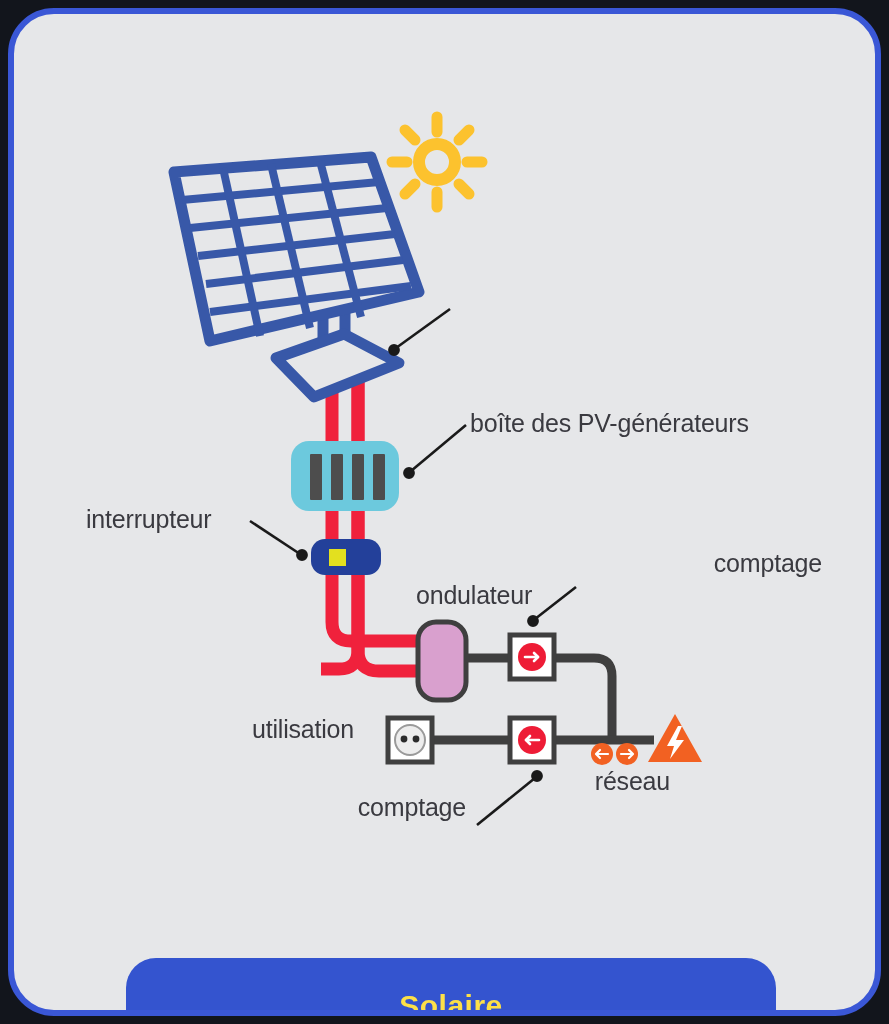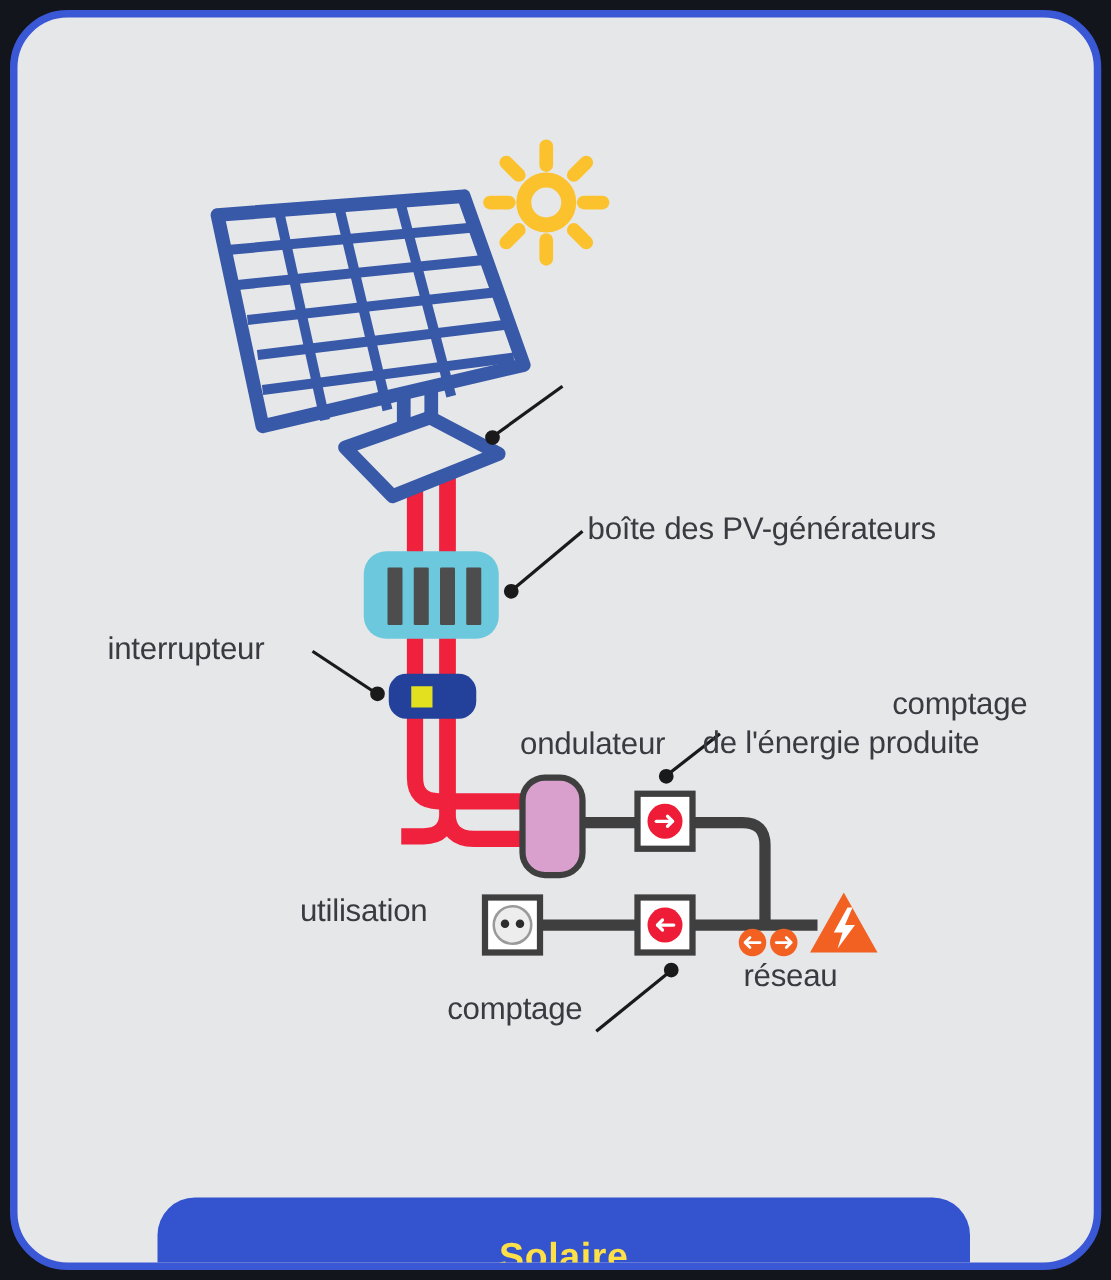--- a/index.html
+++ b/index.html
@@ -207,23 +207,22 @@
     </svg>
 
 
     <div class="lbl" style="left:456px; top:394px;">boîte des PV-générateurs</div>
 
     <div class="lbl" style="left:72px; top:490px;">interrupteur</div>
 
     <div class="lbl" style="left:362px; top:566px;margin-left:40px;">ondulateur</div>
 
     <div class="lbl c" style="left:548px; top:534px; width:260px;">comptage</div>
-    <div class="lbl" style="left:548px; top:565px;">de l'énergie produite</div>
-
-    <div class="lbl r" style="left:108px; top:700px; width:220px;">utilisation</div>
+
+    <div class="lbl r" style="left:120px; top:700px; width:220px;">utilisation</div>
 
     <div class="lbl c" style="left:150px; top:778px; width:302px;">comptage</div>
 
     <div class="lbl c" style="left:548px; top:752px; width:108px;">réseau</div>
 
   </div>
 
   <div id="footer-btn">
     <span>Solaire</span>
   </div>

